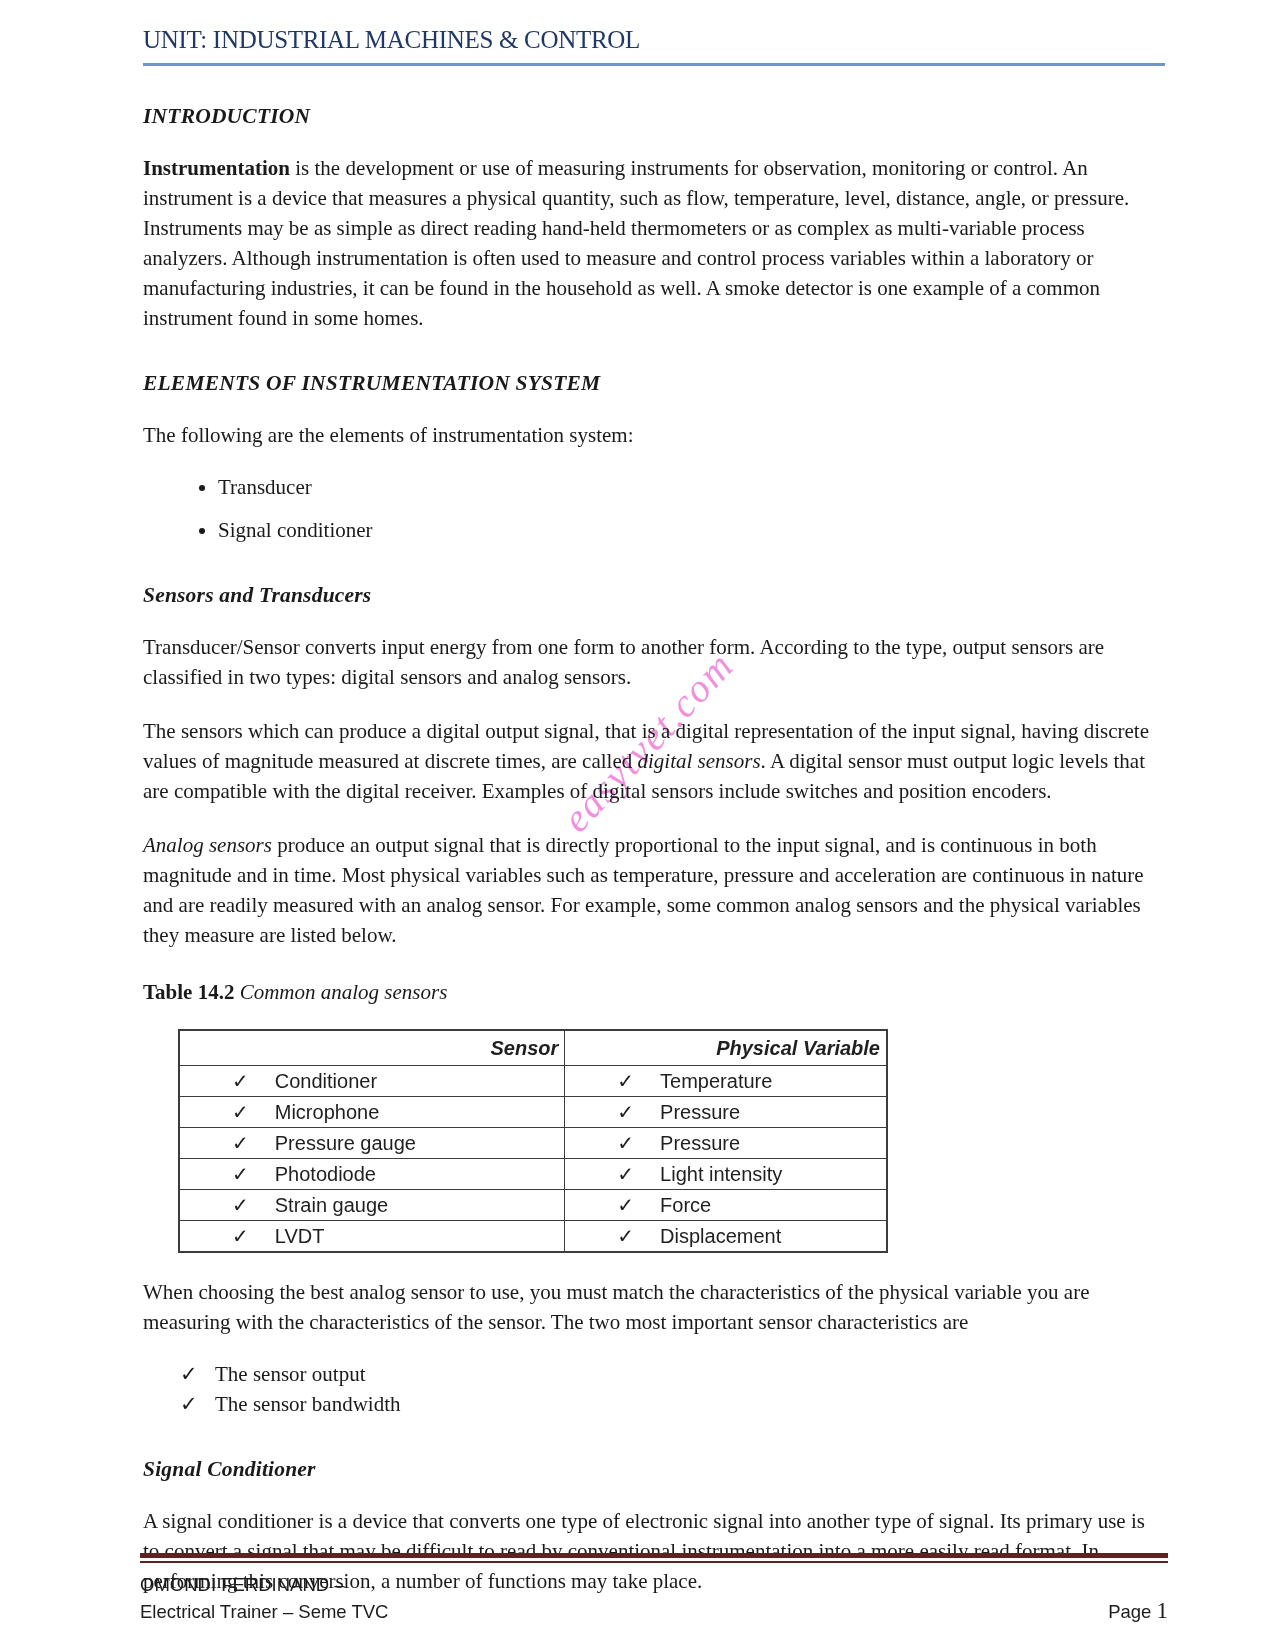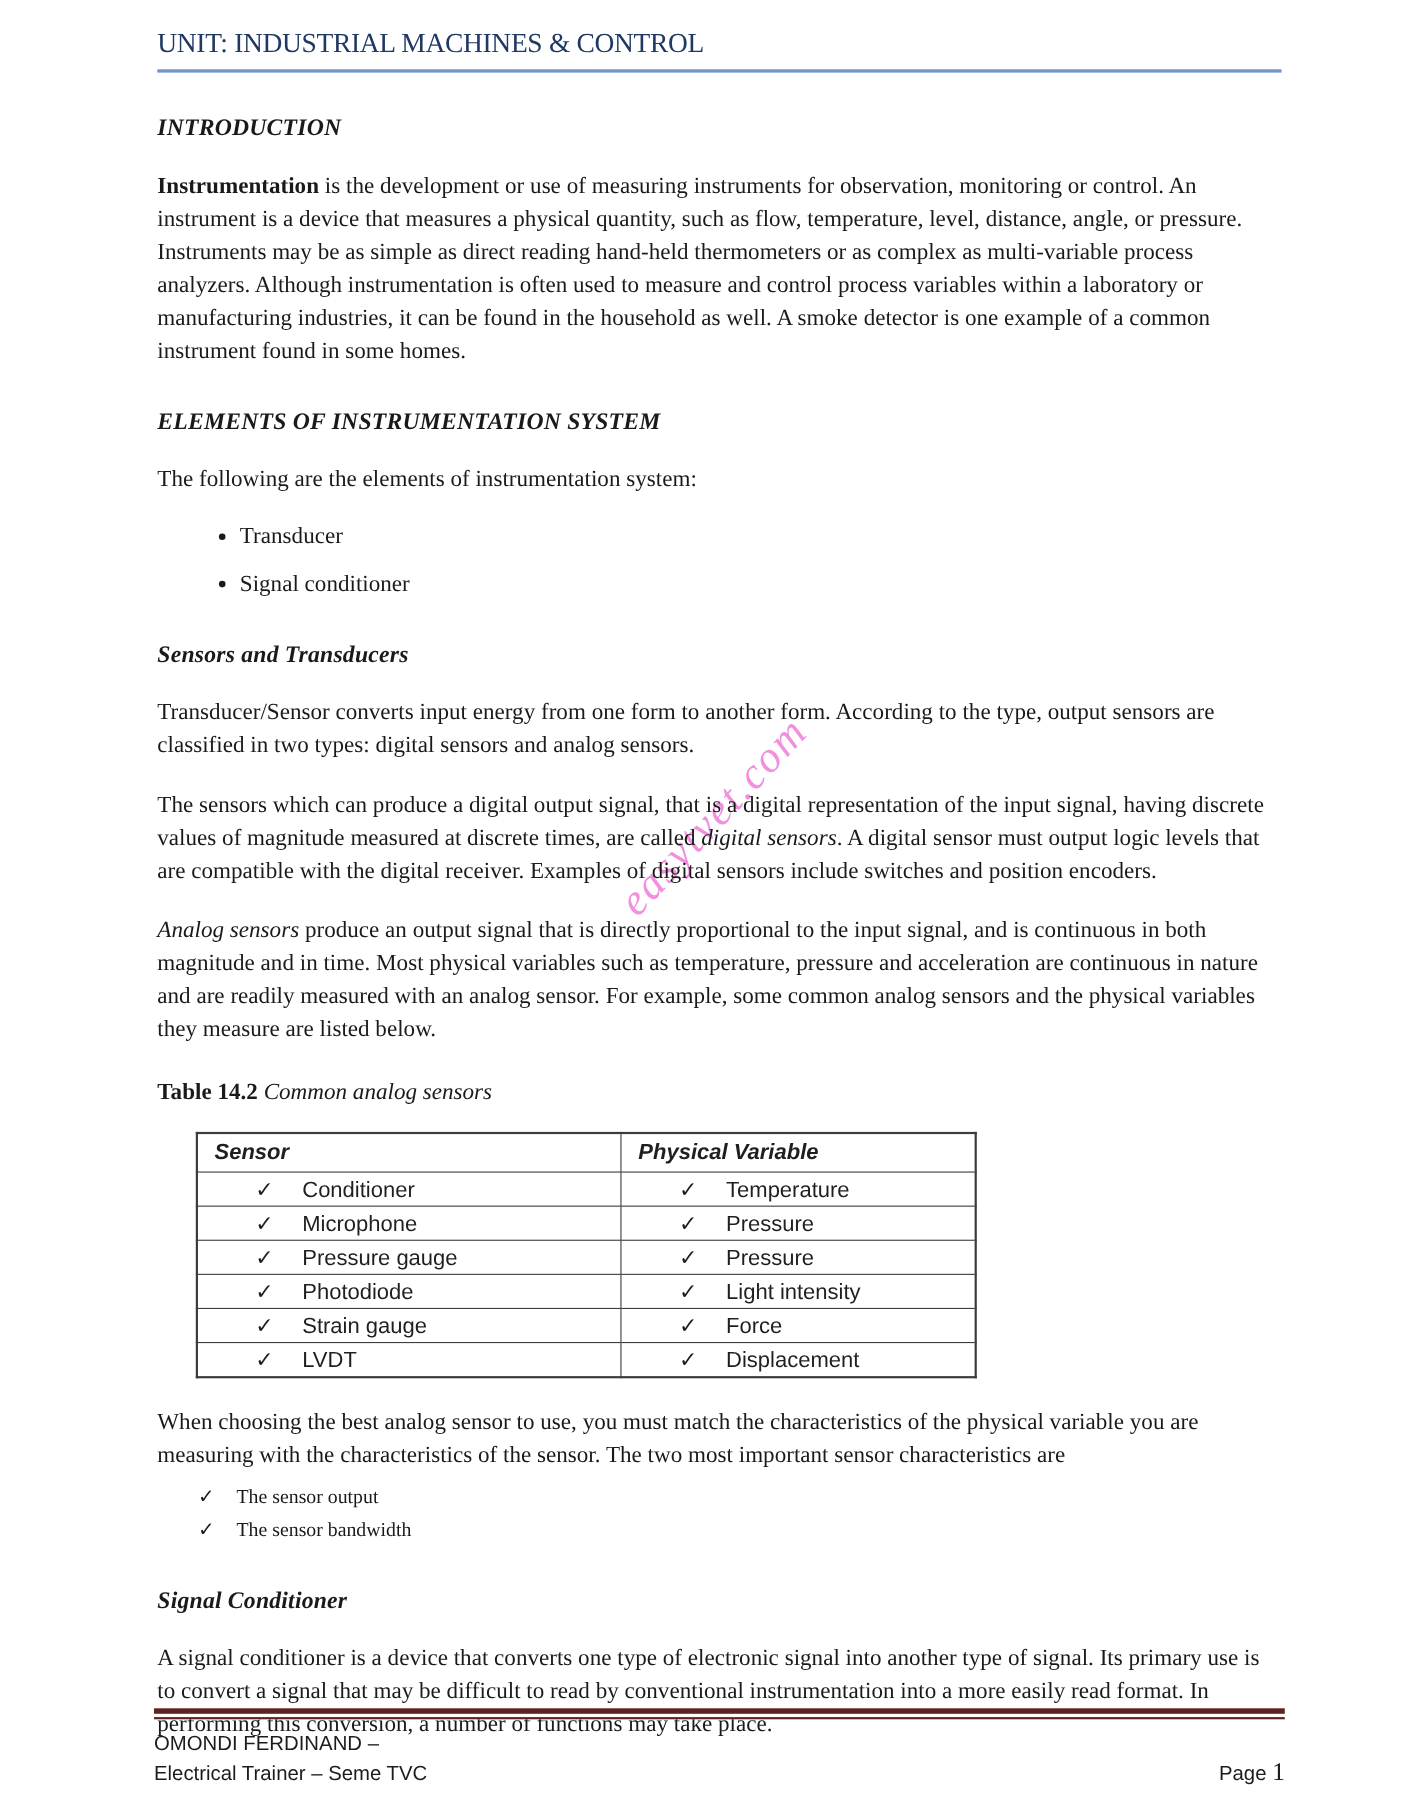--- a/index.html
+++ b/index.html
@@ -62,29 +62,29 @@
   }
   table.sensors th, table.sensors td {
     border:1.5px solid #3c3c3c;
     padding:2px 6px;
     height:26px;
     text-align:left;
     vertical-align:middle;
   }
   table.sensors th {
     font-weight:bold; font-style:italic;
-    padding-left:15px; height:30px;
+    padding-left:15px; height:30px;text-align:right;
   }
   table.sensors td .check { display:inline-block; margin-left:46px; }
   table.sensors td .cell-label { display:inline-block; margin-left:26px; }
   table.sensors col.c1 { width:387px; }
   table.sensors col.c2 { width:323px; }
 
   
-  .checklist { margin-top:8px; font-size:18px; line-height:30px; }
+  .checklist { margin-top:22px; font-size:21px; line-height:30px; }
   .checklist .row { padding-left:37px; }
   .checklist .check { display:inline-block; width:35px; }
 
   
   .watermark {
     position:absolute; z-index:0;
     left:478px; top:718px; width:340px;
     text-align:center;
     transform:rotate(-47deg);
     font-style:italic; font-size:40px; letter-spacing:2px;

